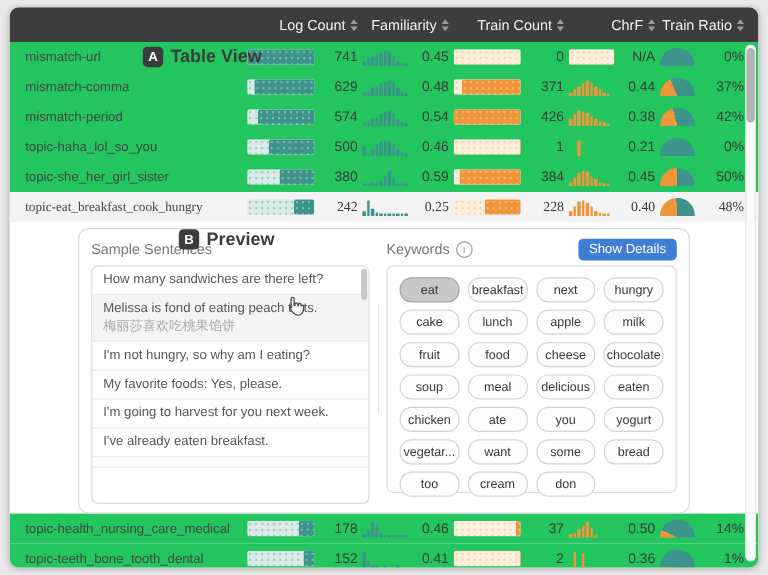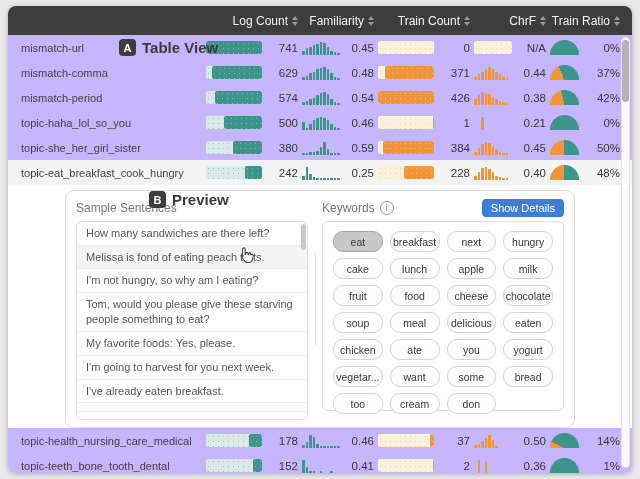--- a/index.html
+++ b/index.html
@@ -30,22 +30,22 @@
   .sort .up{border-bottom:4px solid #9a9a9a;}
   .sort .dn{border-top:4px solid #9a9a9a;}
   .searchbox{display:flex;align-items:center;background:#fff;border:1px solid #c4c4c4;
     border-radius:5px;height:18px;width:100px;padding:0 5px;box-sizing:border-box;}
   .searchbox input{border:none;outline:none;flex:1;font-size:11px;color:#555;width:60px;
     font-family:"Liberation Sans",sans-serif;background:transparent;}
   .searchbox input::placeholder{color:#aaa;}
   .mag{width:7px;height:7px;border:1.5px solid #aeaeae;border-radius:50%;position:relative;flex:none;}
   .mag::after{content:"";position:absolute;width:4px;height:1.5px;background:#aeaeae;
     transform:rotate(45deg);left:6px;top:7px;}
-  .trow{height:25px;font-size:11px;color:#454545;background:#c4b5fd;cursor:pointer;}
-  .trow.selected{background:var(--row-selected,#f3f3f3);}
+  .trow{height:25px;font-size:11px;color:#454545;background:#22c55e;cursor:pointer;}
+  .trow.selected{background:var(--row-selected,#f3f3f3);font-family:Liberation Serif, serif;}
   .rname{white-space:nowrap;overflow:hidden;}
   .num{text-align:right;color:#3a3a3a;font-size:11.5px;white-space:nowrap;}
   
   .track{height:13px;border-radius:2px;position:relative;overflow:hidden;width:100%;}
   .track.teal{background-color:var(--teal-light,#d9eae7);
     background-image:radial-gradient(rgba(61,148,138,.40) .8px,transparent .9px);background-size:5px 5px;}
   .track.cream{background-color:var(--orange-light,#fbf0dc);
     background-image:radial-gradient(rgba(240,149,58,.35) .8px,transparent .9px);background-size:5px 5px;}
   .fill{position:absolute;right:0;top:0;bottom:0;border-radius:2px;
     background-image:radial-gradient(rgba(255,255,255,.35) .8px,transparent .9px);background-size:5px 5px;}
@@ -378,26 +378,24 @@
       <div class="ptitle-row">
         <span>Sample Sentences</span>
       </div>
       <div class="sent-box">
         <div id="sent-items">
             <div class="sent-item">
               <div>How many sandwiches are there left?</div>
             </div>
             <div class="sent-item hovered">
               <div>Melissa is fond of eating peach tarts.</div>
+              <div class="sent-zh">梅丽莎喜欢吃桃果馅饼</div>
             </div>
             <div class="sent-item">
               <div>I'm not hungry, so why am I eating?</div>
-            </div>
-            <div class="sent-item">
-              <div>Tom, would you please give these starving people something to eat?</div>
             </div>
             <div class="sent-item">
               <div>My favorite foods: Yes, please.</div>
             </div>
             <div class="sent-item">
               <div>I'm going to harvest for you next week.</div>
             </div>
             <div class="sent-item">
               <div>I've already eaten breakfast.</div>
             </div>

